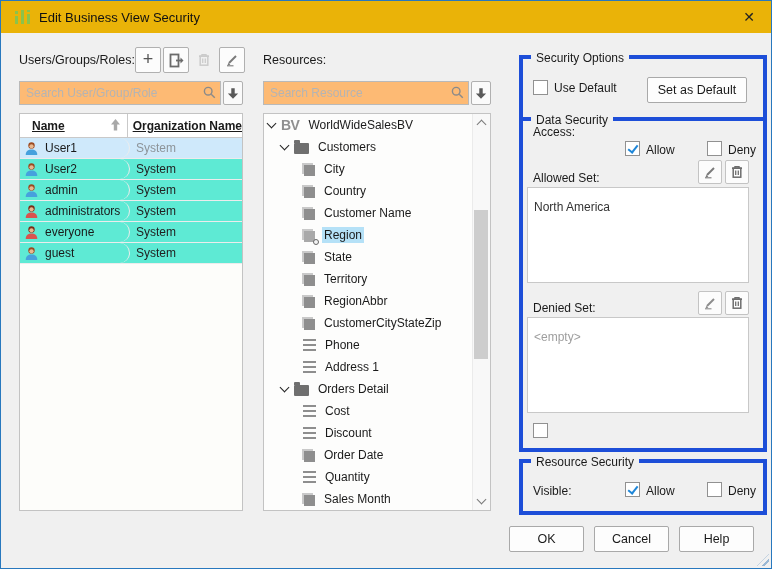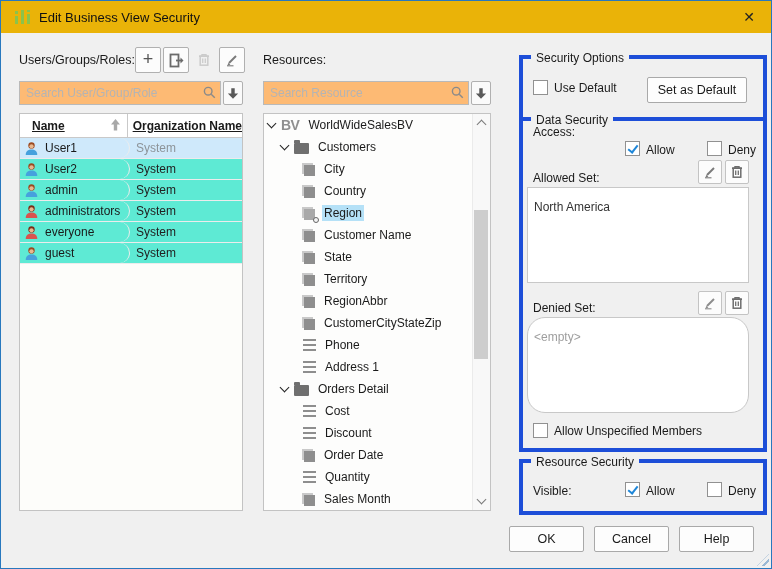--- a/index.html
+++ b/index.html
@@ -255,26 +255,26 @@
         </div>
       <div class="trow l2">
           <span class="ico-dim"></span>
           <span class="tlabel">City</span>
         </div>
       <div class="trow l2">
           <span class="ico-dim"></span>
           <span class="tlabel">Country</span>
         </div>
       <div class="trow l2">
+          <span class="ico-dim"></span>
+          <span class="tlabel">Customer Name</span>
+        </div>
+      <div class="trow l2">
           <span class="ico-dim sec"></span>
           <span class="tlabel hl">Region</span>
-        </div>
-      <div class="trow l2">
-          <span class="ico-dim"></span>
-          <span class="tlabel">Customer Name</span>
         </div>
       <div class="trow l2">
           <span class="ico-dim"></span>
           <span class="tlabel">State</span>
         </div>
       <div class="trow l2">
           <span class="ico-dim"></span>
           <span class="tlabel">Territory</span>
         </div>
       <div class="trow l2">
@@ -373,24 +373,23 @@
         </svg>
     </span>
     <span class="mini-btn" style="left:202px;top:170px;">
       <svg width="14" height="14" viewBox="0 0 14 14">
           <path d="M2 3.2h10" stroke="#6e6e6e" stroke-width="1.6"></path>
           <path d="M5 3V1.8h4V3" fill="none" stroke="#6e6e6e" stroke-width="1.4"></path>
           <rect x="3.2" y="3.2" width="7.6" height="9" fill="none" stroke="#6e6e6e" stroke-width="1.5"></rect>
           <path d="M5.7 5.5v4.5M8.3 5.5v4.5" stroke="#6e6e6e" stroke-width="1.3"></path>
         </svg>
     </span>
-    <div class="set-box empty" style="left:4px;top:196px;width:222px;height:96px;border-radius:18px;">&lt;empty&gt;</div>
+    <div class="set-box empty" style="left:4px;top:196px;width:222px;height:96px;">&lt;empty&gt;</div>
 
     <span class="cb" style="left:10px;top:302px;"></span>
-    <span class="cb-label" style="left:31px;top:303px;">Allow Unspecified Members</span>
   </div>
 
   <div class="group" style="left:518px;top:458px;width:240px;height:48px;">
     <span class="group-legend">Resource Security</span>
     <span class="cb-label" style="left:10px;top:21px;">Visible:</span>
     <span class="cb checked" style="left:102px;top:19px;"></span>
     <span class="cb-label" style="left:123px;top:21px;">Allow</span>
     <span class="cb" style="left:184px;top:19px;"></span>
     <span class="cb-label" style="left:205px;top:21px;">Deny</span>
   </div>

